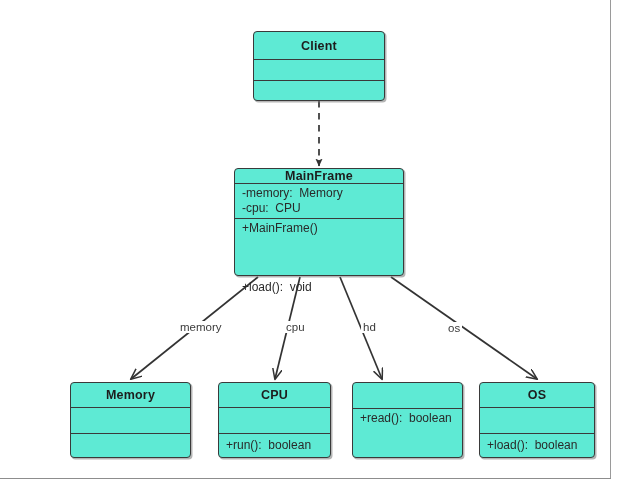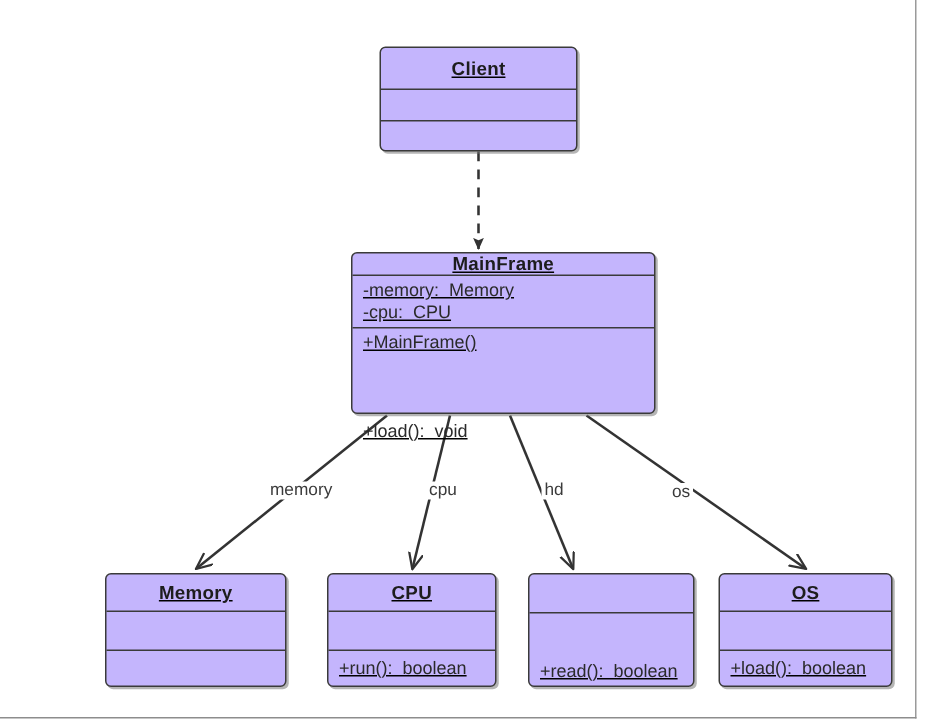--- a/index.html
+++ b/index.html
@@ -35,27 +35,26 @@
   #edges {
     position: absolute;
     left: 0;
     top: 0;
     width: 626px;
     height: 483px;
   }
   .uml-class {
     position: absolute;
     box-sizing: border-box;
-    background: #c4b5fd;
+    background: #5eead4;
     border: 1.6px solid #3a3a3a;
     border-radius: 4px;
     box-shadow: 1.5px 1.5px 0 rgba(120,120,120,0.55);
     display: flex;
     flex-direction: column;
-    text-decoration: underline;
   }
   .uml-name {
     box-sizing: border-box;
     display: flex;
     align-items: center;
     justify-content: center;
     font-weight: bold;
     font-size: 12.5px;
     color: #1d1d1d;
     border-bottom: 1.5px solid #3a3a3a;
@@ -122,21 +121,21 @@
   <div class="edge-label" style="left:284px; top:321px;">cpu</div>
   <div class="edge-label" style="left:361px; top:321px;">hd</div>
   <div class="edge-label" style="left:446px; top:322px;">os</div>
 
   <div class="uml-class" style="left:253px; top:31px; width:132px; height:70px;">
     <div class="uml-name" style="height:28px;">Client</div>
     <div class="uml-attrs" style="height:21px;"></div>
     <div class="uml-ops" style="flex:1;"></div>
   </div>
 
-  <div class="uml-class" style="left:234px; top:168px; width:203px; height:108px;">
+  <div class="uml-class" style="left:234px; top:168px; width:170px; height:108px;">
     <div class="uml-name" style="height:24px;">MainFrame</div>
     <div class="uml-attrs" style="height:62px;">
       <div class="uml-line">-memory:  Memory</div>
       <div class="uml-line">-cpu:  CPU</div>
     </div>
     <div class="uml-ops" style="flex:1;">
       <div class="uml-line">+MainFrame()</div>
       <div class="uml-line">+load():  void</div>
     </div>
   </div>
@@ -149,21 +148,21 @@
   <div class="uml-class" style="left:218px; top:382px; width:113px; height:76px;">
     <div class="uml-name" style="height:25px;">CPU</div>
     <div class="uml-attrs" style="height:26px;"></div>
     <div class="uml-ops" style="flex:1; justify-content:center;">
       <div class="uml-line">+run():  boolean</div>
     </div>
   </div>
 
   <div class="uml-class" style="left:352px; top:382px; width:111px; height:76px;">
     <div class="uml-attrs" style="height:26px;"></div>
-    <div class="uml-ops" style="flex:1; justify-content:flex-end;">
+    <div class="uml-ops" style="flex:1; justify-content:flex-start;">
       <div class="uml-line">+read():  boolean</div>
     </div>
   </div>
 
   <div class="uml-class" style="left:479px; top:382px; width:116px; height:76px;">
     <div class="uml-name" style="height:25px;">OS</div>
     <div class="uml-attrs" style="height:26px;"></div>
     <div class="uml-ops" style="flex:1; justify-content:center;">
       <div class="uml-line">+load():  boolean</div>
     </div>

